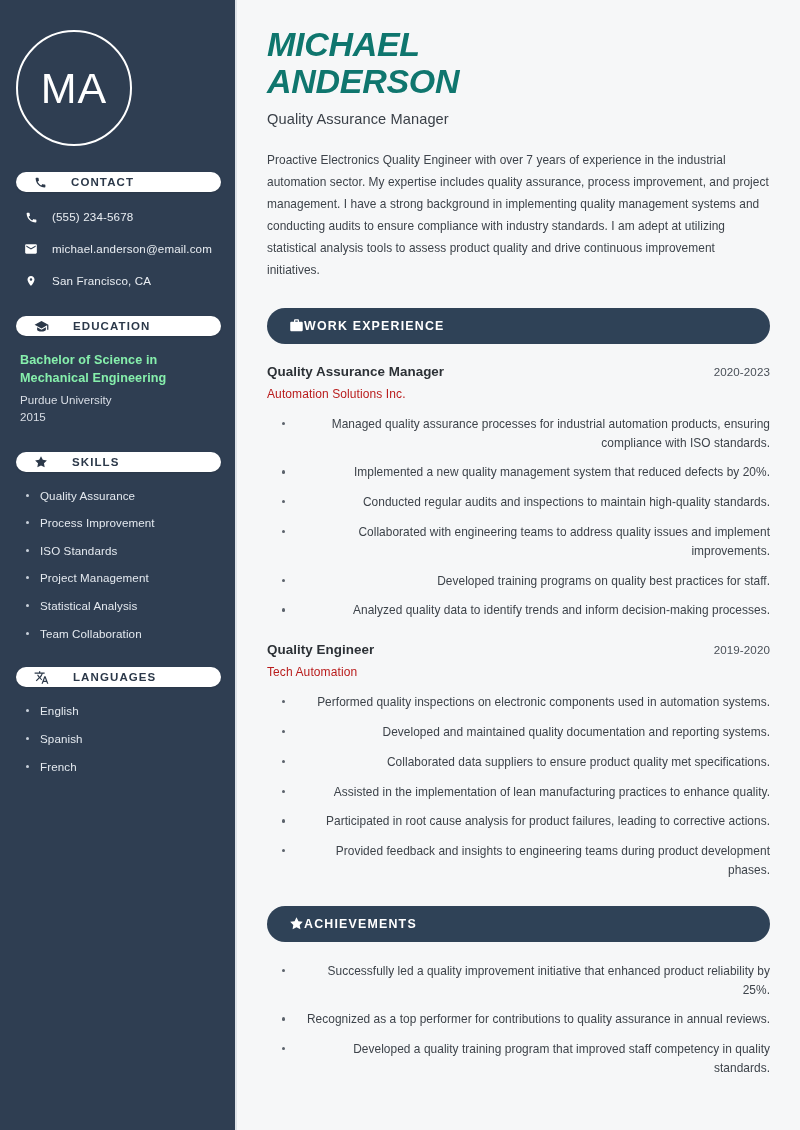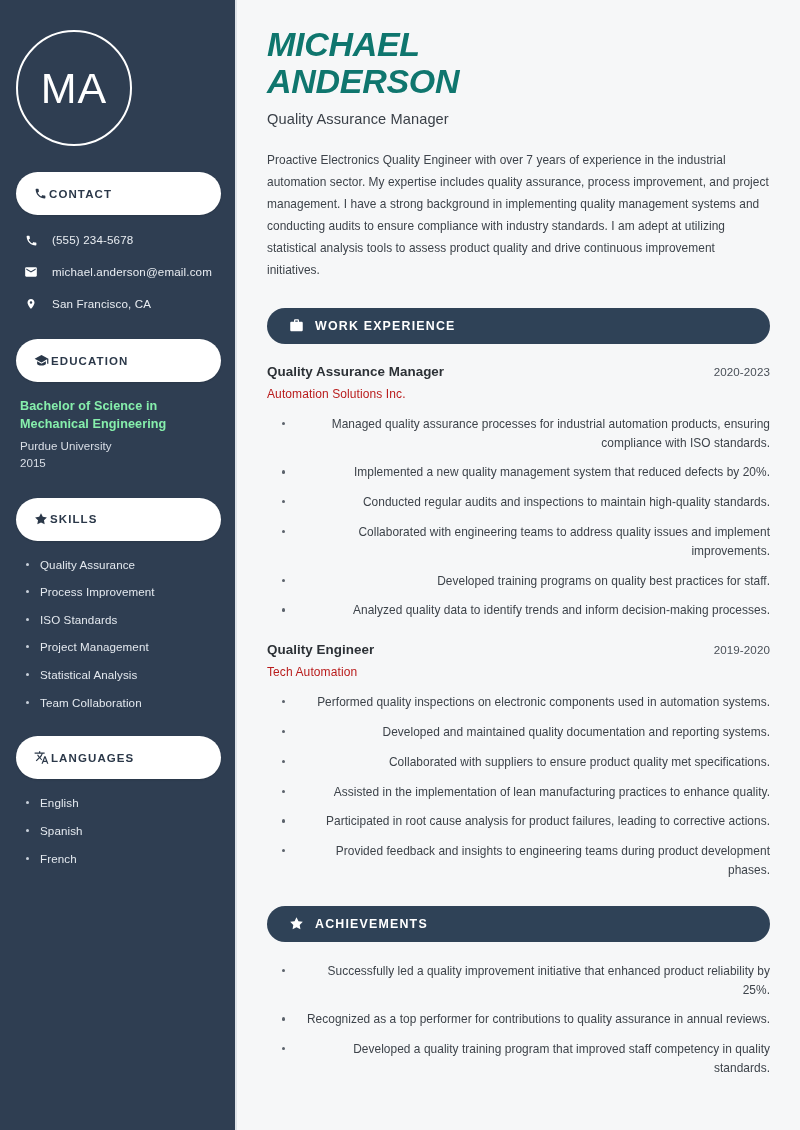--- a/index.html
+++ b/index.html
@@ -57,24 +57,24 @@
     letter-spacing: 1px;
     color: #ffffff;
     line-height: 1;
   }
 
   
   .side-pill {
     background: #ffffff;
     color: #2b3849;
     border-radius: 999px;
-    height: 43px;
+    height: 20px;
     display: flex;
     align-items: center;
-    gap: 2px;
+    gap: 24px;
     padding: 0 18px;
     margin-bottom: 16px;
     box-shadow: 0 1px 2px rgba(0,0,0,.12);
   }
   .side-pill .pill-label {
     font-size: 11.5px;
     font-weight: 700;
     letter-spacing: 1.1px;
     text-transform: uppercase;
     white-space: nowrap;
@@ -182,21 +182,20 @@
   }
 
   
   .main-pill {
     background: #2f4257;
     color: #ffffff;
     border-radius: 999px;
     height: 36px;
     display: flex;
     align-items: center;
-    gap: 11px;
     padding: 0 22px;
     margin-top: 26px;
     margin-bottom: 20px;
   }
   .main-pill .pill-label {
     font-size: 12.4px;
     font-weight: 700;
     letter-spacing: 1.2px;
     text-transform: uppercase;
   }
@@ -395,21 +394,21 @@
 
     <div class="job">
       <div class="job-head">
         <span class="job-role">Quality Engineer</span>
         <span class="job-dates">2019-2020</span>
       </div>
       <div class="job-company">Tech Automation</div>
       <ul class="bullets">
         <li>Performed quality inspections on electronic components used in automation systems.</li>
         <li>Developed and maintained quality documentation and reporting systems.</li>
-        <li>Collaborated with suppliers to ensure product quality met specifications.</li>
+        <li>Collaborated data suppliers to ensure product quality met specifications.</li>
         <li>Assisted in the implementation of lean manufacturing practices to enhance quality.</li>
         <li>Participated in root cause analysis for product failures, leading to corrective actions.</li>
         <li>Provided feedback and insights to engineering teams during product development phases.</li>
       </ul>
     </div>
 
     <div class="main-pill">
       <span class="ico">
         <svg width="15" height="15" viewBox="0 0 24 24">
             <path d="m12 2 3.1 6.3 7 1-5 4.9 1.2 6.9L12 17.8 5.7 21.1l1.2-6.9-5-4.9 7-1L12 2z"></path>

